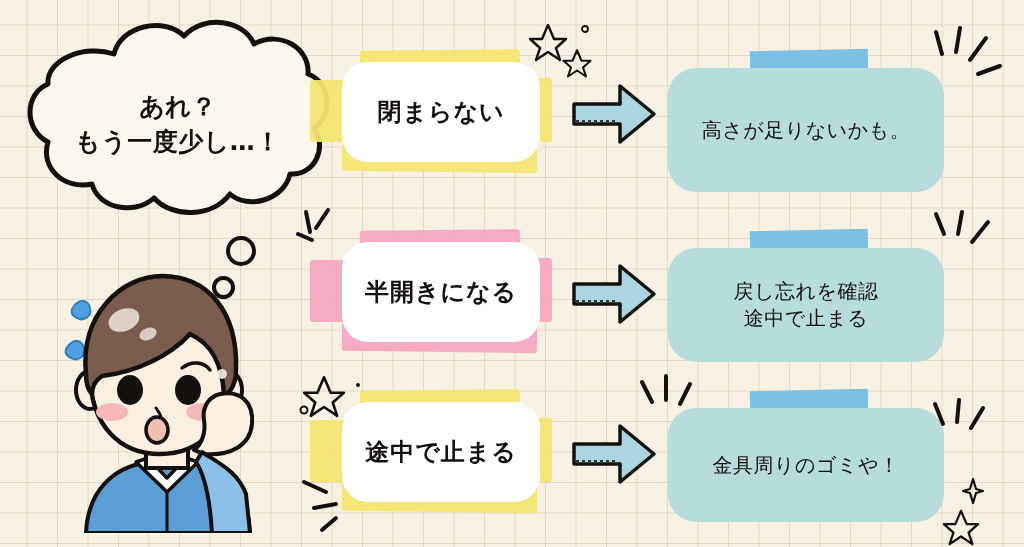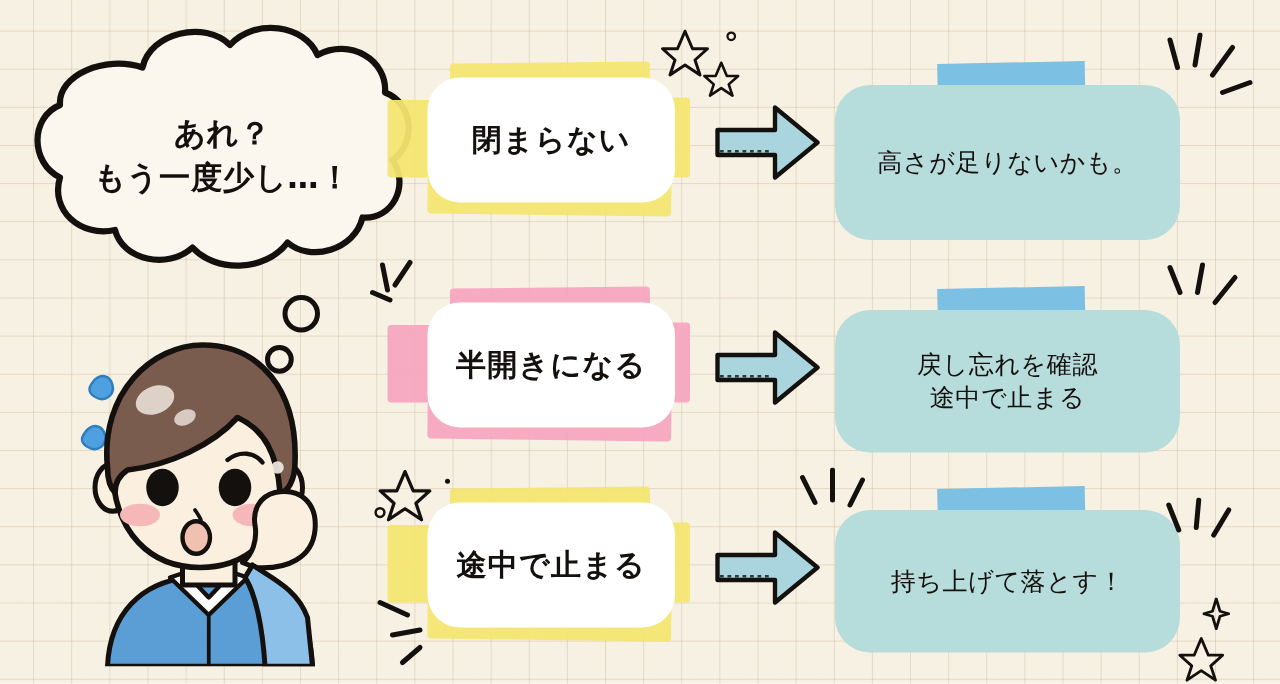--- a/index.html
+++ b/index.html
@@ -303,21 +303,21 @@
     </div>
     <div class="arrow">
       <svg viewBox="0 0 88 72" xmlns="http://www.w3.org/2000/svg">
         <path d="M4 26 L50 26 L50 8 L84 36 L50 64 L50 46 L4 46 Z" fill="#aad5de" stroke="#14100e" stroke-width="3.5" stroke-linejoin="round"></path>
         <path d="M6 43 L48 43" stroke="#14100e" stroke-width="2" stroke-dasharray="3 3" opacity="0.8"></path>
       </svg>
     </div>
     <div class="right-card-wrap">
       <div class="tape"></div>
       <div class="blue-card">
-        <span class="blue-line">持ち上げて落とす！</span>
+        <span class="blue-line">金具周りのゴミや！</span>
       </div>
     </div>
   </div>
 
   <div class="deco" style="left:528px; top:22px;">
     <svg width="40" height="40" viewBox="0 0 40 40" xmlns="http://www.w3.org/2000/svg">
       <path d="M20 3 L26 17 L38 17 L28 26 L32 38 L20 30 L8 38 L12 26 L2 17 L14 17 Z" fill="none" stroke="#14100e" stroke-width="2.4" stroke-linejoin="round"></path>
     </svg>
   </div>
   <div class="deco" style="left:562px; top:48px;">

